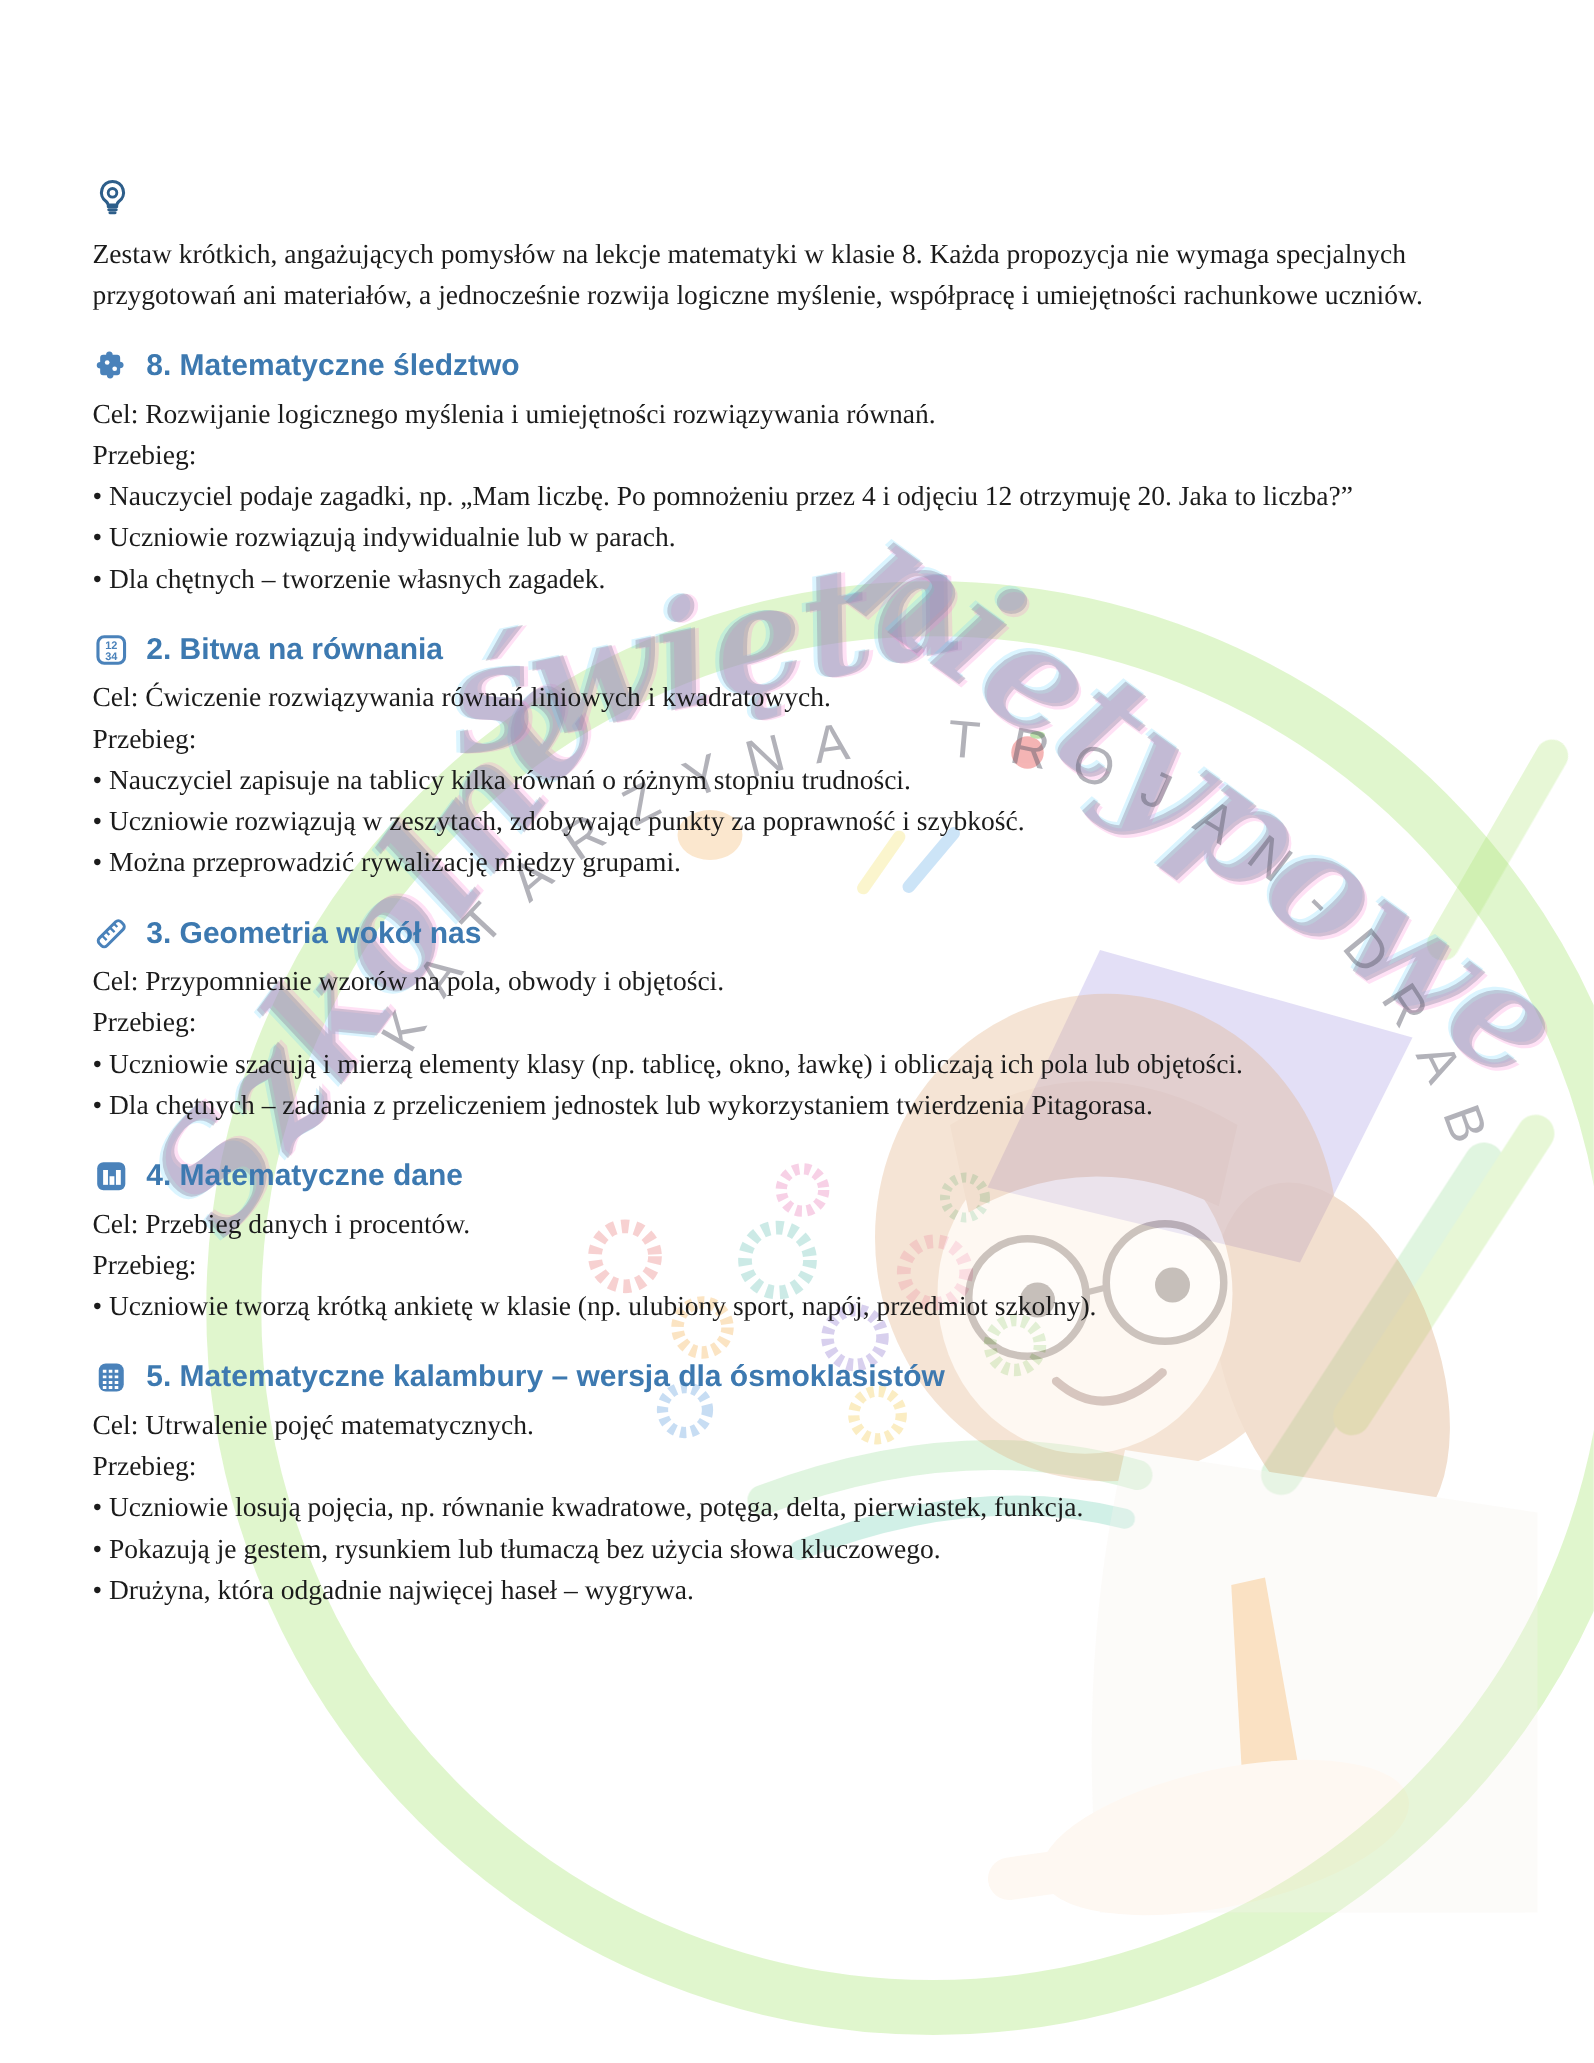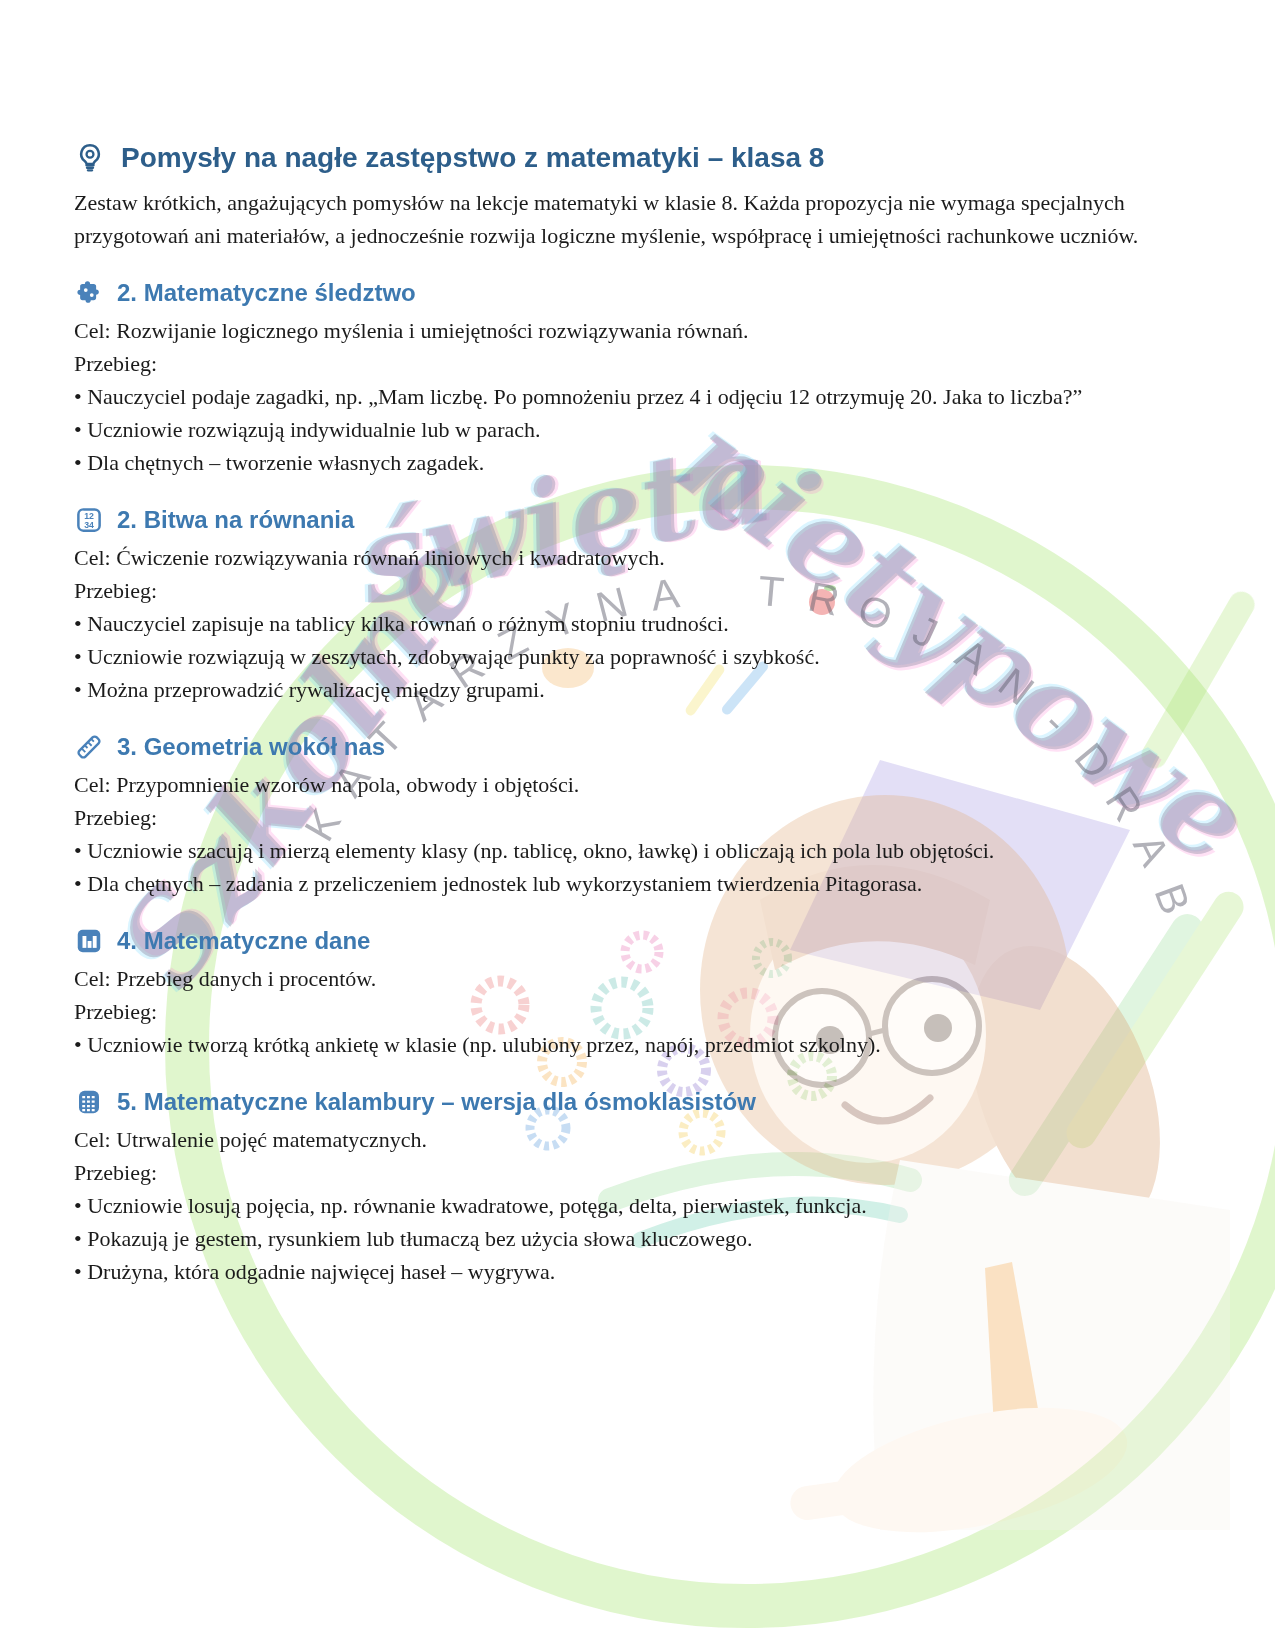--- a/index.html
+++ b/index.html
@@ -150,35 +150,34 @@
 <div class="content">
 
   <h1 class="doc-title">
     <span class="icon">
       <svg width="32" height="32" viewBox="0 0 24 24">
         <path d="M12 2.4a6.6 6.6 0 0 0-3.8 12 3.6 3.6 0 0 1 1.3 2.2h5a3.6 3.6 0 0 1 1.3-2.2A6.6 6.6 0 0 0 12 2.4z" fill="none" stroke="#2d5e8a" stroke-width="1.9"></path>
         <circle cx="12" cy="9.2" r="2.6" fill="none" stroke="#2d5e8a" stroke-width="1.7"></circle>
         <path d="M9.4 17.6h5.2M9.7 19.4h4.6M10.4 21.2h3.2" stroke="#2d5e8a" stroke-width="1.7" stroke-linecap="round"></path>
       </svg>
     </span>
-    <span>Pomysły na nagłe zastępstwo z matematyki – klasa 8</span>
   </h1>
 
   <p class="intro">Zestaw krótkich, angażujących pomysłów na lekcje matematyki w klasie 8. Każda propozycja nie wymaga specjalnych przygotowań ani materiałów, a jednocześnie rozwija logiczne myślenie, współpracę i umiejętności rachunkowe uczniów.</p>
 
   <section>
     <h2 class="sec-head">
       <span class="icon">
         <svg width="30" height="30" viewBox="0 0 24 24">
           <path d="M10.8 2.6c1.5 0 2.1 1 2.1 2.1h2.9c1.1 0 1.9.7 1.9 1.9v2.5c1.1 0 2.2.6 2.2 2.1s-1.1 2.1-2.2 2.1v2.5c0 1.2-.8 1.9-1.9 1.9h-2.4c0 1.1-.6 2.1-2.1 2.1s-2.1-1-2.1-2.1H6.8c-1.2 0-1.9-.7-1.9-1.9v-2.3c-1.1 0-2.2-.6-2.2-2.1s1.1-2.1 2.2-2.1V6.6c0-1.2.7-1.9 1.9-1.9h1.9c0-1.1.6-2.1 2.1-2.1z" fill="#4a82ba"></path>
           <circle cx="9.4" cy="9.6" r="1.5" fill="#ffffff"></circle>
           <circle cx="14.2" cy="13.6" r="1.5" fill="#ffffff"></circle>
         </svg>
       </span>
-      <span>2. Matematyczne śledztwo</span>
+      <span>8. Matematyczne śledztwo</span>
     </h2>
     <p>Cel: Rozwijanie logicznego myślenia i umiejętności rozwiązywania równań.</p>
     <p>Przebieg:</p>
     <p class="bullet">Nauczyciel podaje zagadki, np. „Mam liczbę. Po pomnożeniu przez 4 i odjęciu 12 otrzymuję 20. Jaka to liczba?”</p>
     <p class="bullet">Uczniowie rozwiązują indywidualnie lub w parach.</p>
     <p class="bullet">Dla chętnych – tworzenie własnych zagadek.</p>
   </section>
 
   <section>
     <h2 class="sec-head">
@@ -223,21 +222,21 @@
           <rect x="3" y="3" width="18" height="18" rx="4" fill="#4a82ba"></rect>
           <rect x="6.8" y="8" width="3.1" height="9.5" fill="#ffffff"></rect>
           <rect x="10.9" y="12" width="3.1" height="5.5" fill="#ffffff"></rect>
           <rect x="15" y="8" width="3.1" height="9.5" fill="#ffffff"></rect>
         </svg>
       </span>
       <span>4. Matematyczne dane</span>
     </h2>
     <p>Cel: Przebieg danych i procentów.</p>
     <p>Przebieg:</p>
-    <p class="bullet">Uczniowie tworzą krótką ankietę w klasie (np. ulubiony przez, napój, przedmiot szkolny).</p>
+    <p class="bullet">Uczniowie tworzą krótką ankietę w klasie (np. ulubiony sport, napój, przedmiot szkolny).</p>
   </section>
 
   <section>
     <h2 class="sec-head">
       <span class="icon">
         <svg width="30" height="30" viewBox="0 0 24 24">
           <rect x="4" y="3" width="16" height="18" rx="4.5" fill="#4a82ba"></rect>
           <path d="M6.6 8h10.8M6.6 11.6h10.8M6.6 15.2h10.8M6.6 18.4h10.8" stroke="#ffffff" stroke-width="1.8" stroke-dasharray="2.3 1.5"></path>
         </svg>
       </span>

